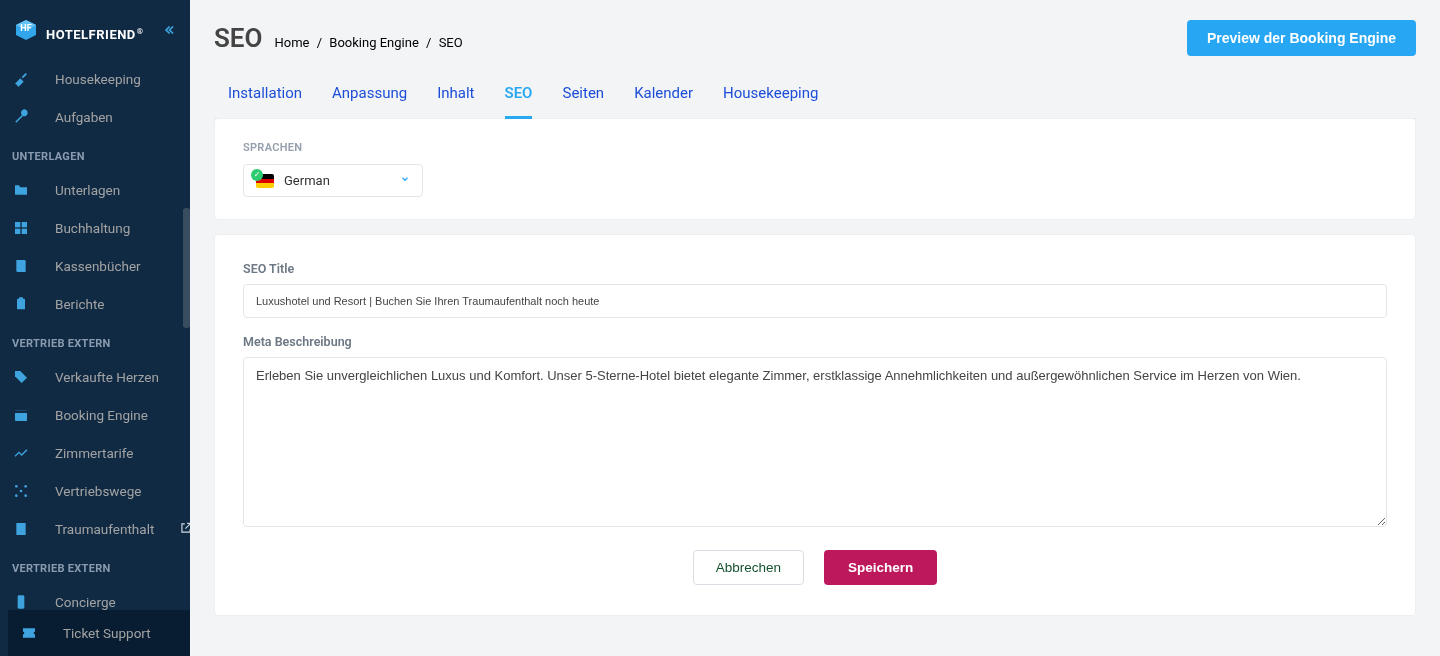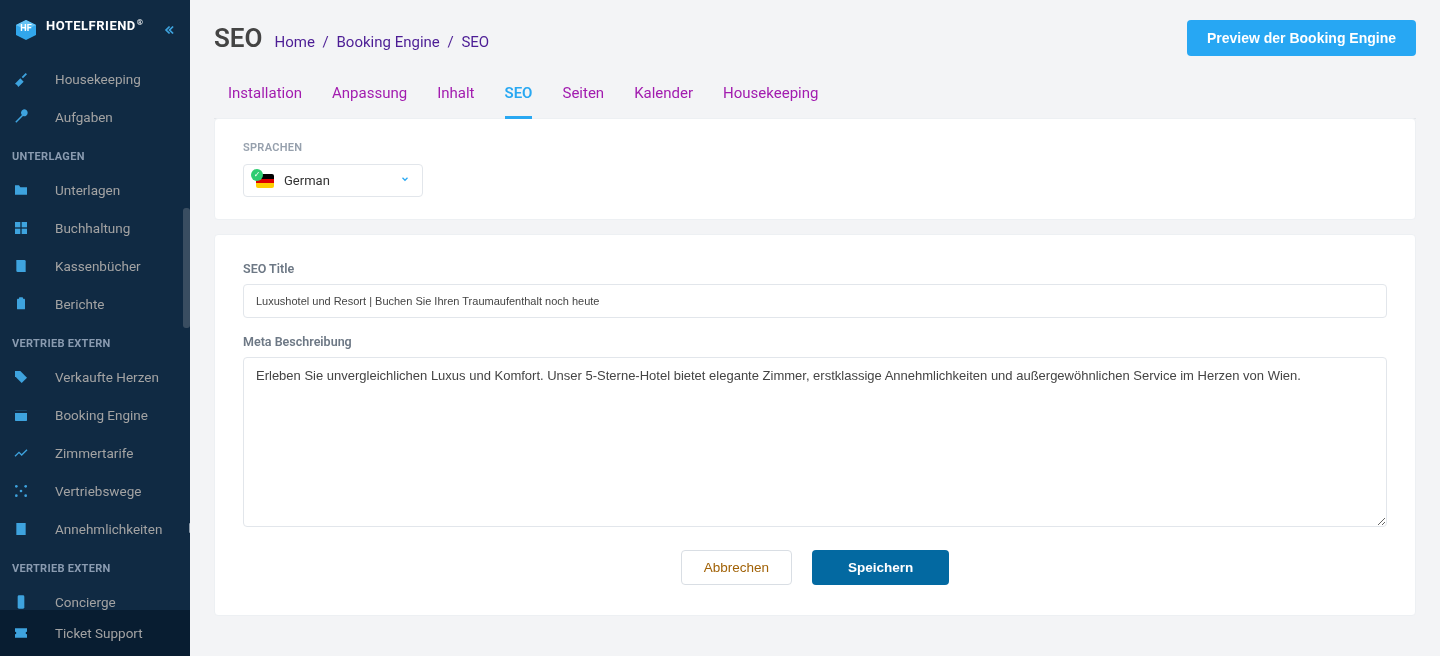--- a/index.html
+++ b/index.html
@@ -1,68 +1,68 @@
 <!DOCTYPE html>
 <html><head>
 <meta charset="utf-8">
 <style>
 * { margin: 0; padding: 0; box-sizing: border-box; }
 body { font-family: -apple-system, BlinkMacSystemFont, "Segoe UI", Roboto, Arial, sans-serif; font-size: 13px; color: #333; background: #f3f4f6; width: 1440px; height: 656px; overflow: hidden; display: flex; }
 
 
 .sidebar { width: 190px; background: #102a43; color: #cfd8e3; height: 100%; display: flex; flex-direction: column; overflow: hidden; position: relative;}
 .sidebar-brand { height: 60px; display: flex; align-items: center; padding: 0 14px; justify-content: space-between; }
-.brand-left { display: flex; align-items: flex-start; gap: 8px; }
+.brand-left { display: flex; align-items: flex-end; gap: 8px; }
 .brand-logo { width: 24px; height: 24px; }
 .brand-text { font-size: 13px; font-weight: 700; letter-spacing: 0.5px; color: #fff; }
 .brand-reg { font-size: 8px; margin-left: 1px; vertical-align: super; }
 .collapse-icon { color: #3ea3de; font-size: 18px; }
 
 .sidebar-items { flex: 1; overflow-y: auto; padding-bottom: 50px;}
 .section-header { font-size: 11px; font-weight: 700; color: #8a9bb0; padding: 14px 12px 8px; letter-spacing: 0.3px; }
 .nav-item { display: flex; align-items: center; gap: 25px; padding: 10px 12px; color: #a3a3a3; cursor: pointer; font-size: 13.5px; }
 .nav-icon { width: 18px; height: 18px; display: inline-flex; align-items: center; justify-content: center; color: #3ea3de; flex-shrink: 0;}
 .ext-link { margin-left: auto; color: #cfd8e3; }
 
-.sidebar-footer { position: absolute; bottom: 0; left: 0; right: 0; background: #081d31; }
+.sidebar-footer { position: absolute; bottom: 0; left: 8px; right: 0; background: #081d31; }
 .sidebar-footer .nav-item { padding: 14px 12px; }
 
 .vscroll-thumb { position: absolute; right: 0; top: 208px; width: 7px; height: 120px; background: #556677; border-radius: 3px; opacity: .6;}
 
 
 .main { flex: 1; height: 100%; overflow-y: auto; padding: 0 24px 16px 24px; }
 .topbar { display: flex; align-items: center; justify-content: space-between; padding: 20px 0 10px; }
 .top-left { display: flex; align-items: baseline; gap: 12px; }
 .page-title { font-size: 26px; font-weight: 600; color: #444; }
-.breadcrumb { color: #4c1d95; font-size: 15px; }
+.breadcrumb { color: #000000; font-size: 13px; }
 .breadcrumb span.sep { margin: 0 4px; }
 .preview-btn { background: #27a7f3; color: #fff; border: none; border-radius: 4px; padding: 10px 20px; font-size: 14px; font-weight: 600; cursor: pointer; }
 
 .tabs { display: flex; gap: 30px; border-bottom: 1px solid #e3e6ea; padding: 10px 14px 0; }
-.tab { padding: 8px 0 14px; color: #a21caf; font-size: 15px; cursor: pointer; border-bottom: 3px solid transparent; margin-bottom: -1px; }
+.tab { padding: 8px 0 14px; color: #1d4ed8; font-size: 15px; cursor: pointer; border-bottom: 3px solid transparent; margin-bottom: -1px; }
 .tab.active { color: #29a8f2; font-weight: 600; border-bottom-color: #29a8f2; }
 
 .panel { background: #fff; border-radius: 4px; border: 1px solid #edf0f3; margin-top: -1px; padding: 22px 28px; }
 .panel + .panel { margin-top: 14px; }
 
 .field-label-sm { color: #96a0ad; font-size: 11px; font-weight: 600; letter-spacing: .3px; margin-bottom: 10px; text-transform: uppercase; }
 .lang-select { display: flex; align-items: center; gap: 10px; border: 1px solid #e2e6eb; border-radius: 4px; padding: 8px 12px; width: 180px; cursor: pointer; justify-content: space-between; }
 .lang-select .left { display: flex; align-items: center; gap: 10px; }
 .flag { width: 18px; height: 14px; display: inline-block; position: relative; background: linear-gradient(to bottom, #000 0 33%, #dd0000 33% 66%, #ffce00 66% 100%); border-radius: 2px; }
 .flag .check { position: absolute; top: -5px; left: -5px; width: 12px; height: 12px; border-radius: 50%; background: #2ecc71; display:flex; align-items:center; justify-content:center; font-size: 8px; color: #fff;}
 .lang-caret { color: #29a8f2; font-size: 11px; }
 
 .form-label { color: #6d7885; font-size: 12.5px; font-weight: 600; margin-bottom: 8px; margin-top: 4px; }
 .text-input { width: 100%; border: 1px solid #e2e6eb; border-radius: 4px; padding: 10px 12px; font-size: 11px; color: #444; outline: none; }
 .textarea { width: 100%; border: 1px solid #e2e6eb; border-radius: 4px; padding: 10px 12px; font-size: 13px; color: #444; outline: none; height: 170px; resize: vertical; font-family: Liberation Sans, sans-serif; }
 .meta-section { margin-top: 16px; }
 
 .actions { display: flex; justify-content: center; gap: 20px; margin-top: 20px; padding-bottom: 8px;}
-.btn-secondary { background: #fff; border: 1px solid #d9dee4; border-radius: 4px; padding: 9px 22px; font-size: 13.5px; color: #a16207; cursor: pointer; }
-.btn-primary { background: #0369a1; border: none; color: #fff; border-radius: 4px; padding: 10px 36px; font-size: 13.5px; font-weight: 600; cursor: pointer; }
+.btn-secondary { background: #fff; border: 1px solid #d9dee4; border-radius: 4px; padding: 9px 22px; font-size: 13.5px; color: #14532d; cursor: pointer; }
+.btn-primary { background: #be185d; border: none; color: #fff; border-radius: 4px; padding: 10px 24px; font-size: 13.5px; font-weight: 600; cursor: pointer; }
 </style>
 </head>
 <body>
 
 <aside class="sidebar">
   <div class="sidebar-brand">
     <div class="brand-left">
       <span class="brand-logo">
         <svg viewBox="0 0 24 24" width="24" height="24">
             <polygon points="12,2 22,7 22,17 12,22 2,17 2,7" fill="#31a6eb"></polygon>
@@ -173,21 +173,21 @@
           </svg>
         </span>
       <span>Vertriebswege</span>
     </div>
     <div class="nav-item">
       <span class="nav-icon">
           <svg width="16" height="16" viewBox="0 0 24 24" fill="currentColor">
             <rect x="5" y="3" width="14" height="18"></rect>
           </svg>
         </span>
-      <span>Annehmlichkeiten</span>
+      <span>Traumaufenthalt</span>
       <span class="ext-link"><svg width="14" height="14" viewBox="0 0 24 24" fill="none" stroke="currentColor" stroke-width="2">
             <path d="M14 4h6v6M20 4l-9 9M19 14v5H5V5h5"></path>
           </svg></span>
     </div>
 
     <div class="section-header">VERTRIEB EXTERN</div>
     <div class="nav-item">
       <span class="nav-icon">
           <svg width="16" height="16" viewBox="0 0 24 24" fill="currentColor">
             <rect x="7" y="2" width="10" height="20" rx="2"></rect>

